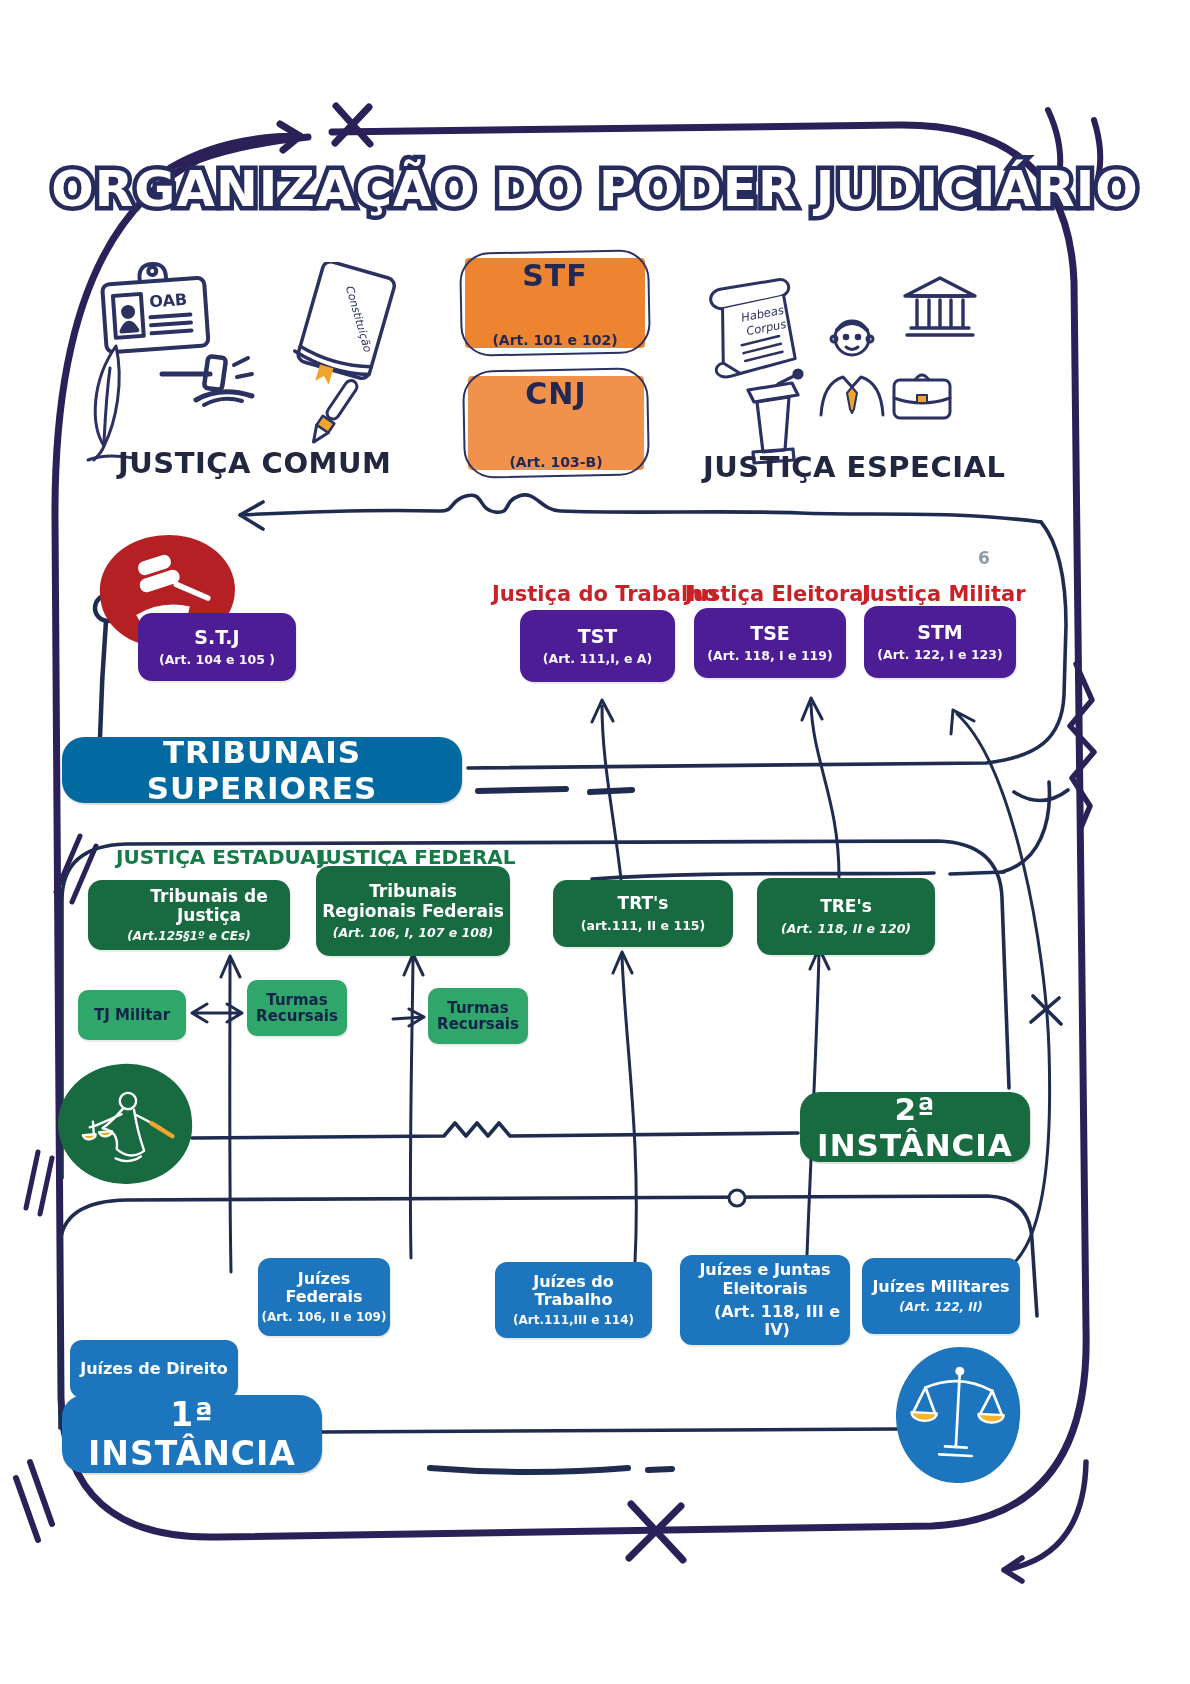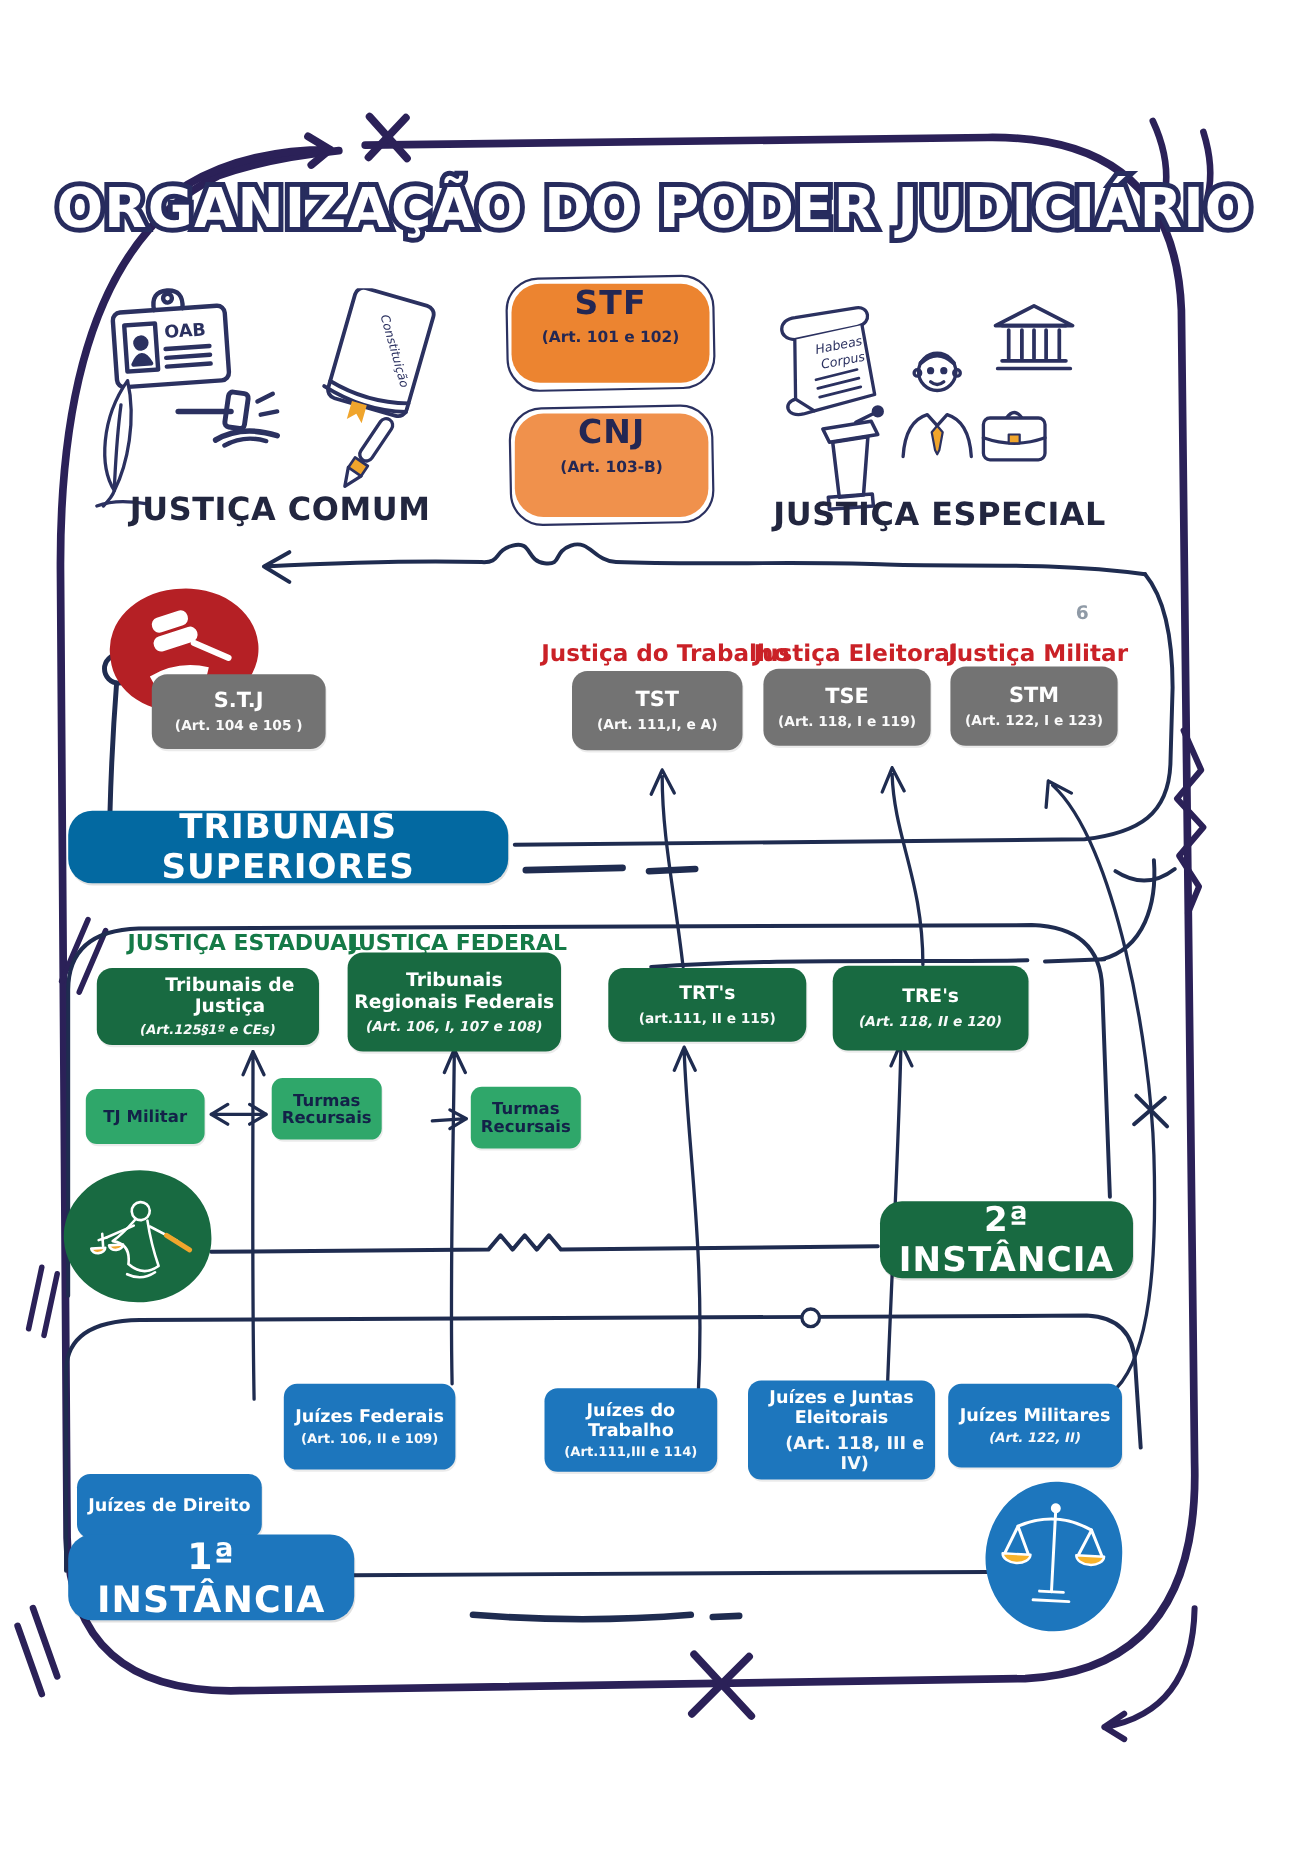--- a/index.html
+++ b/index.html
@@ -15,29 +15,29 @@
     font-size:50px;font-weight:800;letter-spacing:1px;color:#ffffff;
     -webkit-text-stroke:9px #272c5e;paint-order:stroke fill;
     text-shadow:0 0 1px #272c5e,2px 3px 0 rgba(39,44,94,.35);
     white-space:nowrap;
   }
   .box{
     position:absolute;border-radius:14px;color:#fff;display:flex;flex-direction:column;
     align-items:center;justify-content:center;text-align:center;line-height:1.12;
     box-shadow:1px 2px 0 rgba(0,0,0,.08);
   }
-  .red{background:#737373;}
+  .red{background:#4c1d95;}
   .greenD{background:#186a41;}
   .greenL{background:#2fa76a;color:#132248;}
   .blue{background:#1d76bd;}
   .box .t{font-weight:800;}
   .box .s{font-weight:700;font-size:12.5px;margin-top:5px;opacity:.97;}
   .orangeBox{
-    position:absolute;background:#ec8430;color:#232753;border-radius:26px;
-    display:flex;flex-direction:column;align-items:center;justify-content:flex-start;text-align:center;
+    position:absolute;background:#ec8430;color:#232753;border-radius:4px;
+    display:flex;flex-direction:column;align-items:center;justify-content:space-between;text-align:center;
   }
   .orangeBox.lighter{background:#f0914c;}
   .orangeBox::after{
     content:"";position:absolute;inset:-7px -5px;border:2.5px solid #2b3160;
     border-radius:30px;transform:rotate(-1.1deg);pointer-events:none;
   }
   .orangeBox .t{font-size:30px;font-weight:800;letter-spacing:1px;}
   .orangeBox .s{font-size:14px;font-weight:700;margin-top:6px;}
   .heading{
     position:absolute;font-weight:800;color:#22263f;font-size:29px;
@@ -305,21 +305,21 @@
       <path d="M52 92 Q66 100 80 92"></path>
     </g>
   </svg>
 </div>
 
 <div class="banner" style="left:800px;top:1092px;width:230px;height:70px;background:#186a41;font-size:31px;border-radius:20px;">2ª INSTÂNCIA</div>
 
 <div class="box blue" style="left:70px;top:1340px;width:168px;height:58px;border-radius:12px;">
   <div class="t" style="font-size:16px;">Juízes de Direito</div>
 </div>
-<div class="box blue" style="left:258px;top:1258px;width:156px;height:78px;border-radius:12px;">
+<div class="box blue" style="left:258px;top:1258px;width:132px;height:78px;border-radius:12px;">
   <div class="t" style="font-size:16px;">Juízes Federais</div>
   <div class="s" style="font-size:12px;">(Art. 106, II e 109)</div>
 </div>
 <div class="box blue" style="left:495px;top:1262px;width:157px;height:76px;border-radius:12px;">
   <div class="t" style="font-size:16px;">Juízes do Trabalho</div>
   <div class="s" style="font-size:12px;">(Art.111,III e 114)</div>
 </div>
 <div class="box blue" style="left:680px;top:1255px;width:162px;height:86px;border-radius:12px;padding:2px 4px;">
   <div class="t" style="font-size:16px;line-height:1.15;">Juízes e Juntas Eleitorais</div>
   <div class="s" style="font-size:16px;margin-left:24px;">(Art. 118, III e IV)</div>

